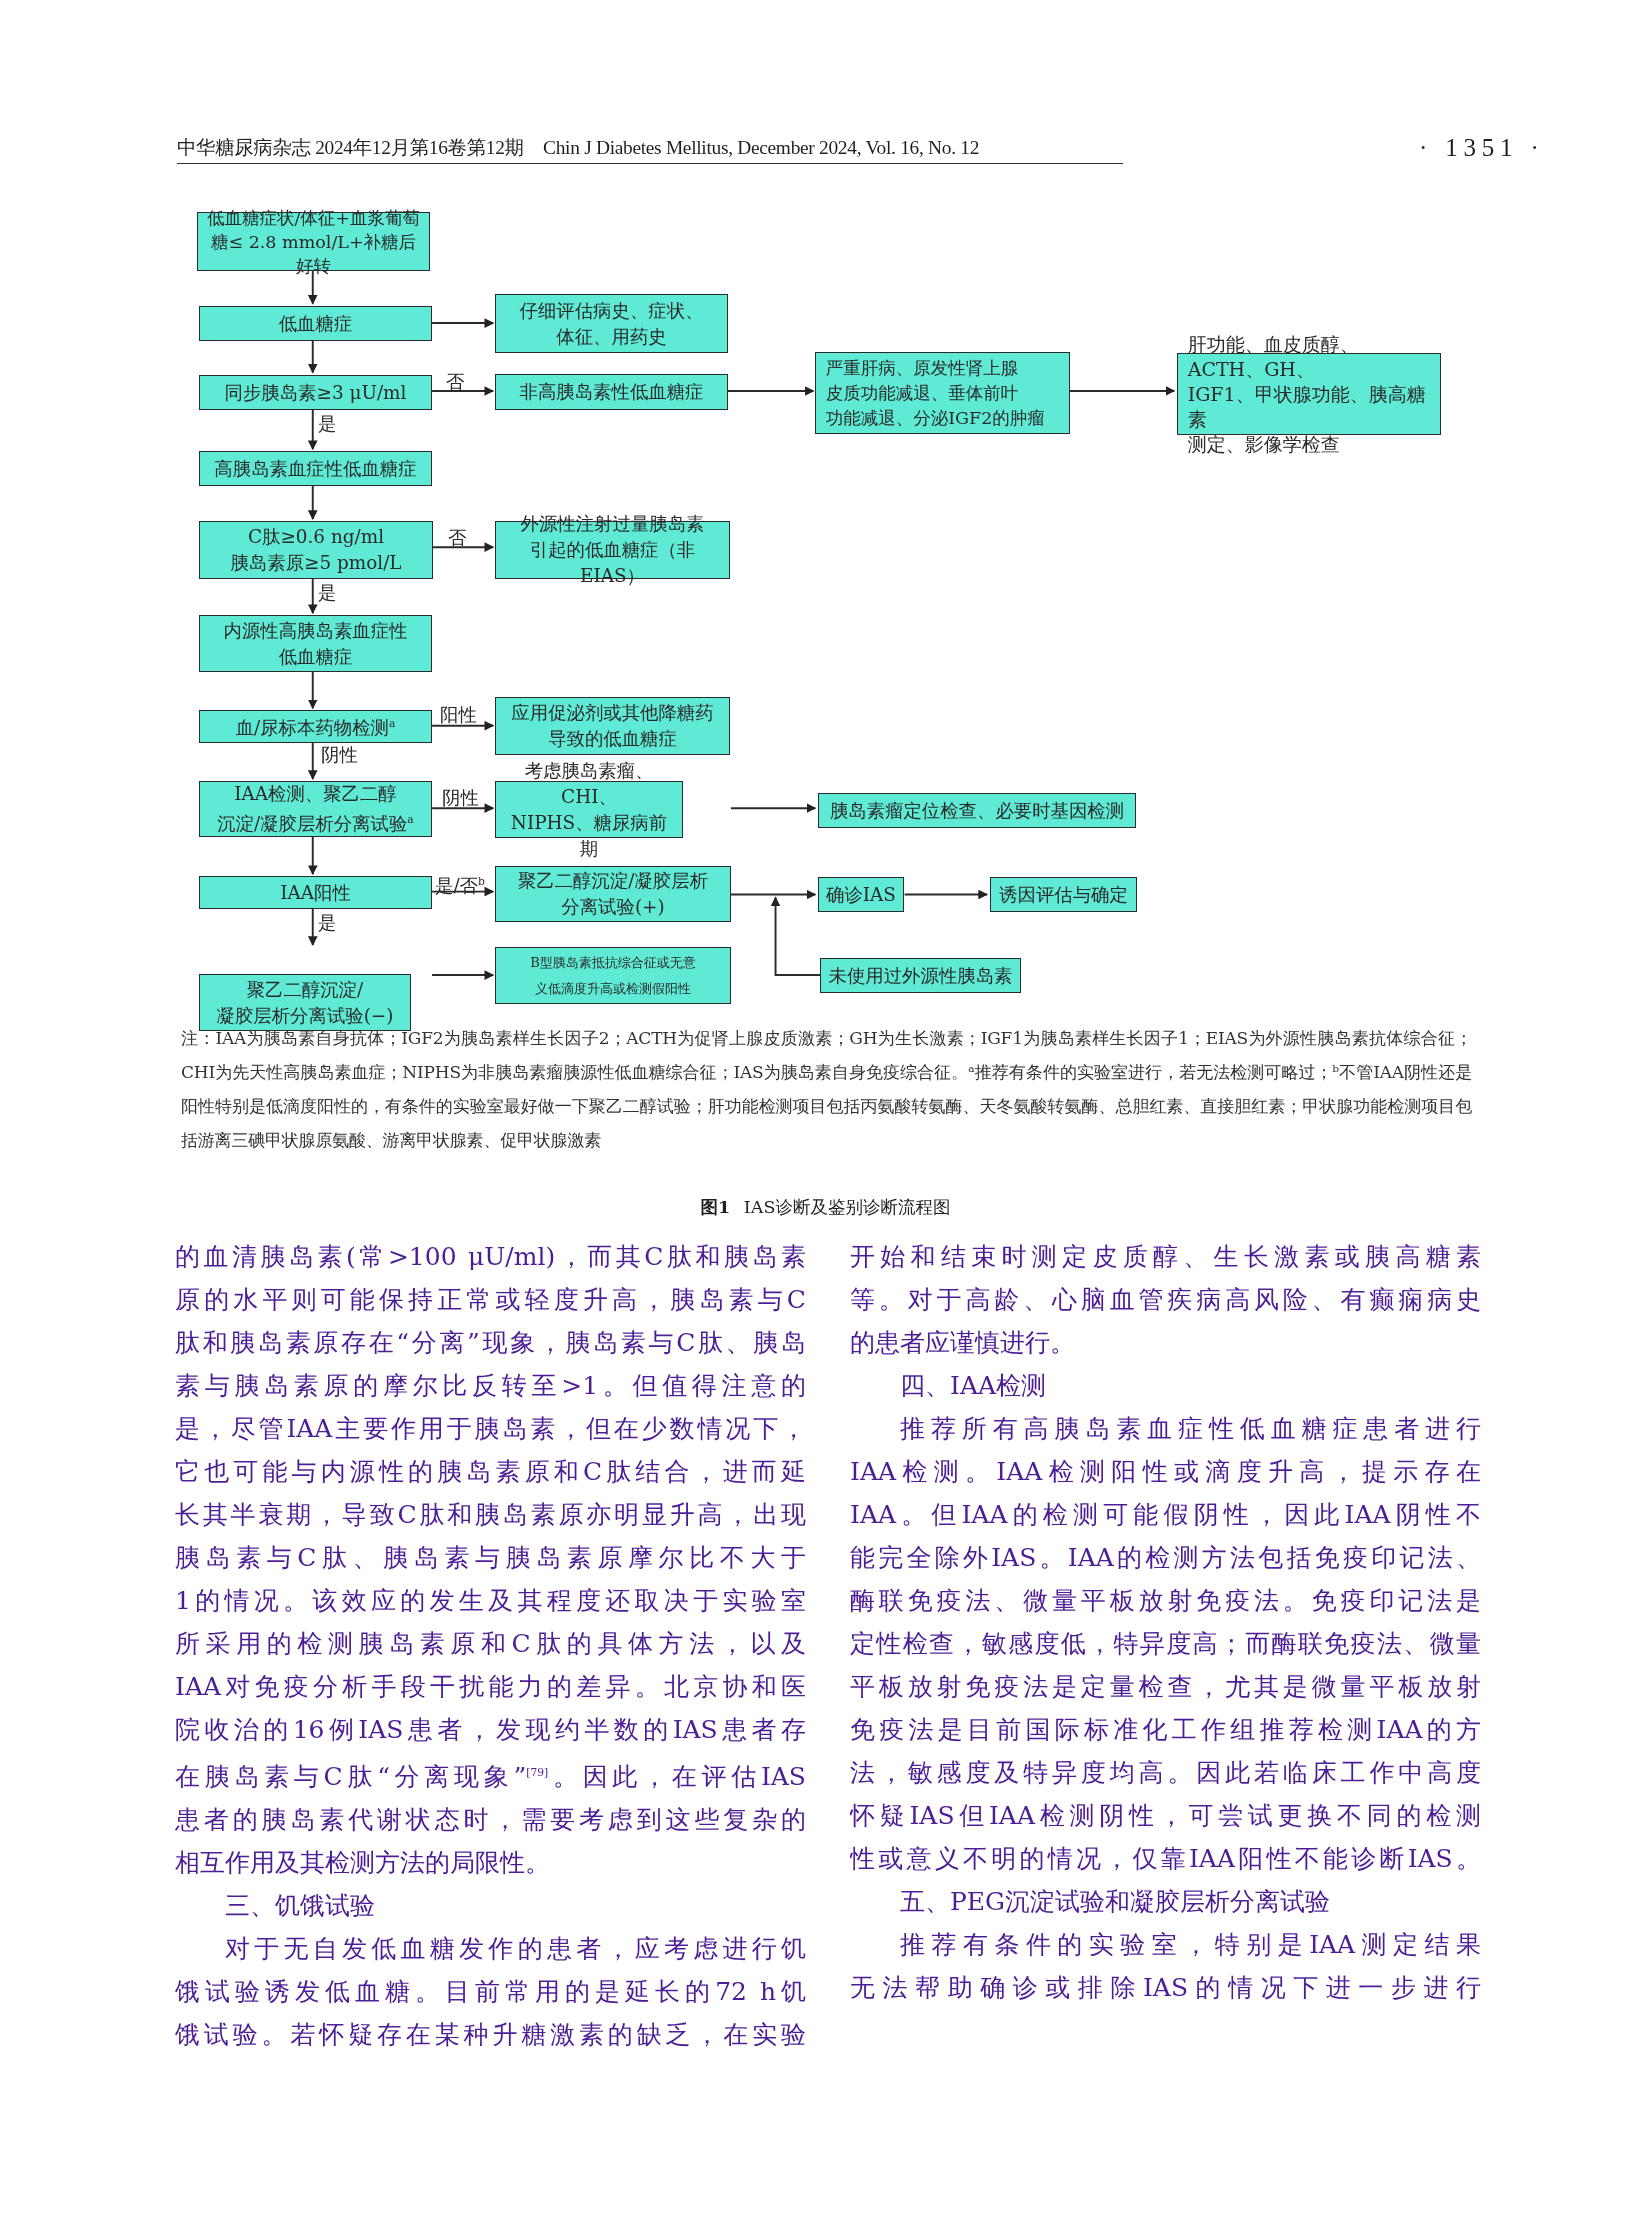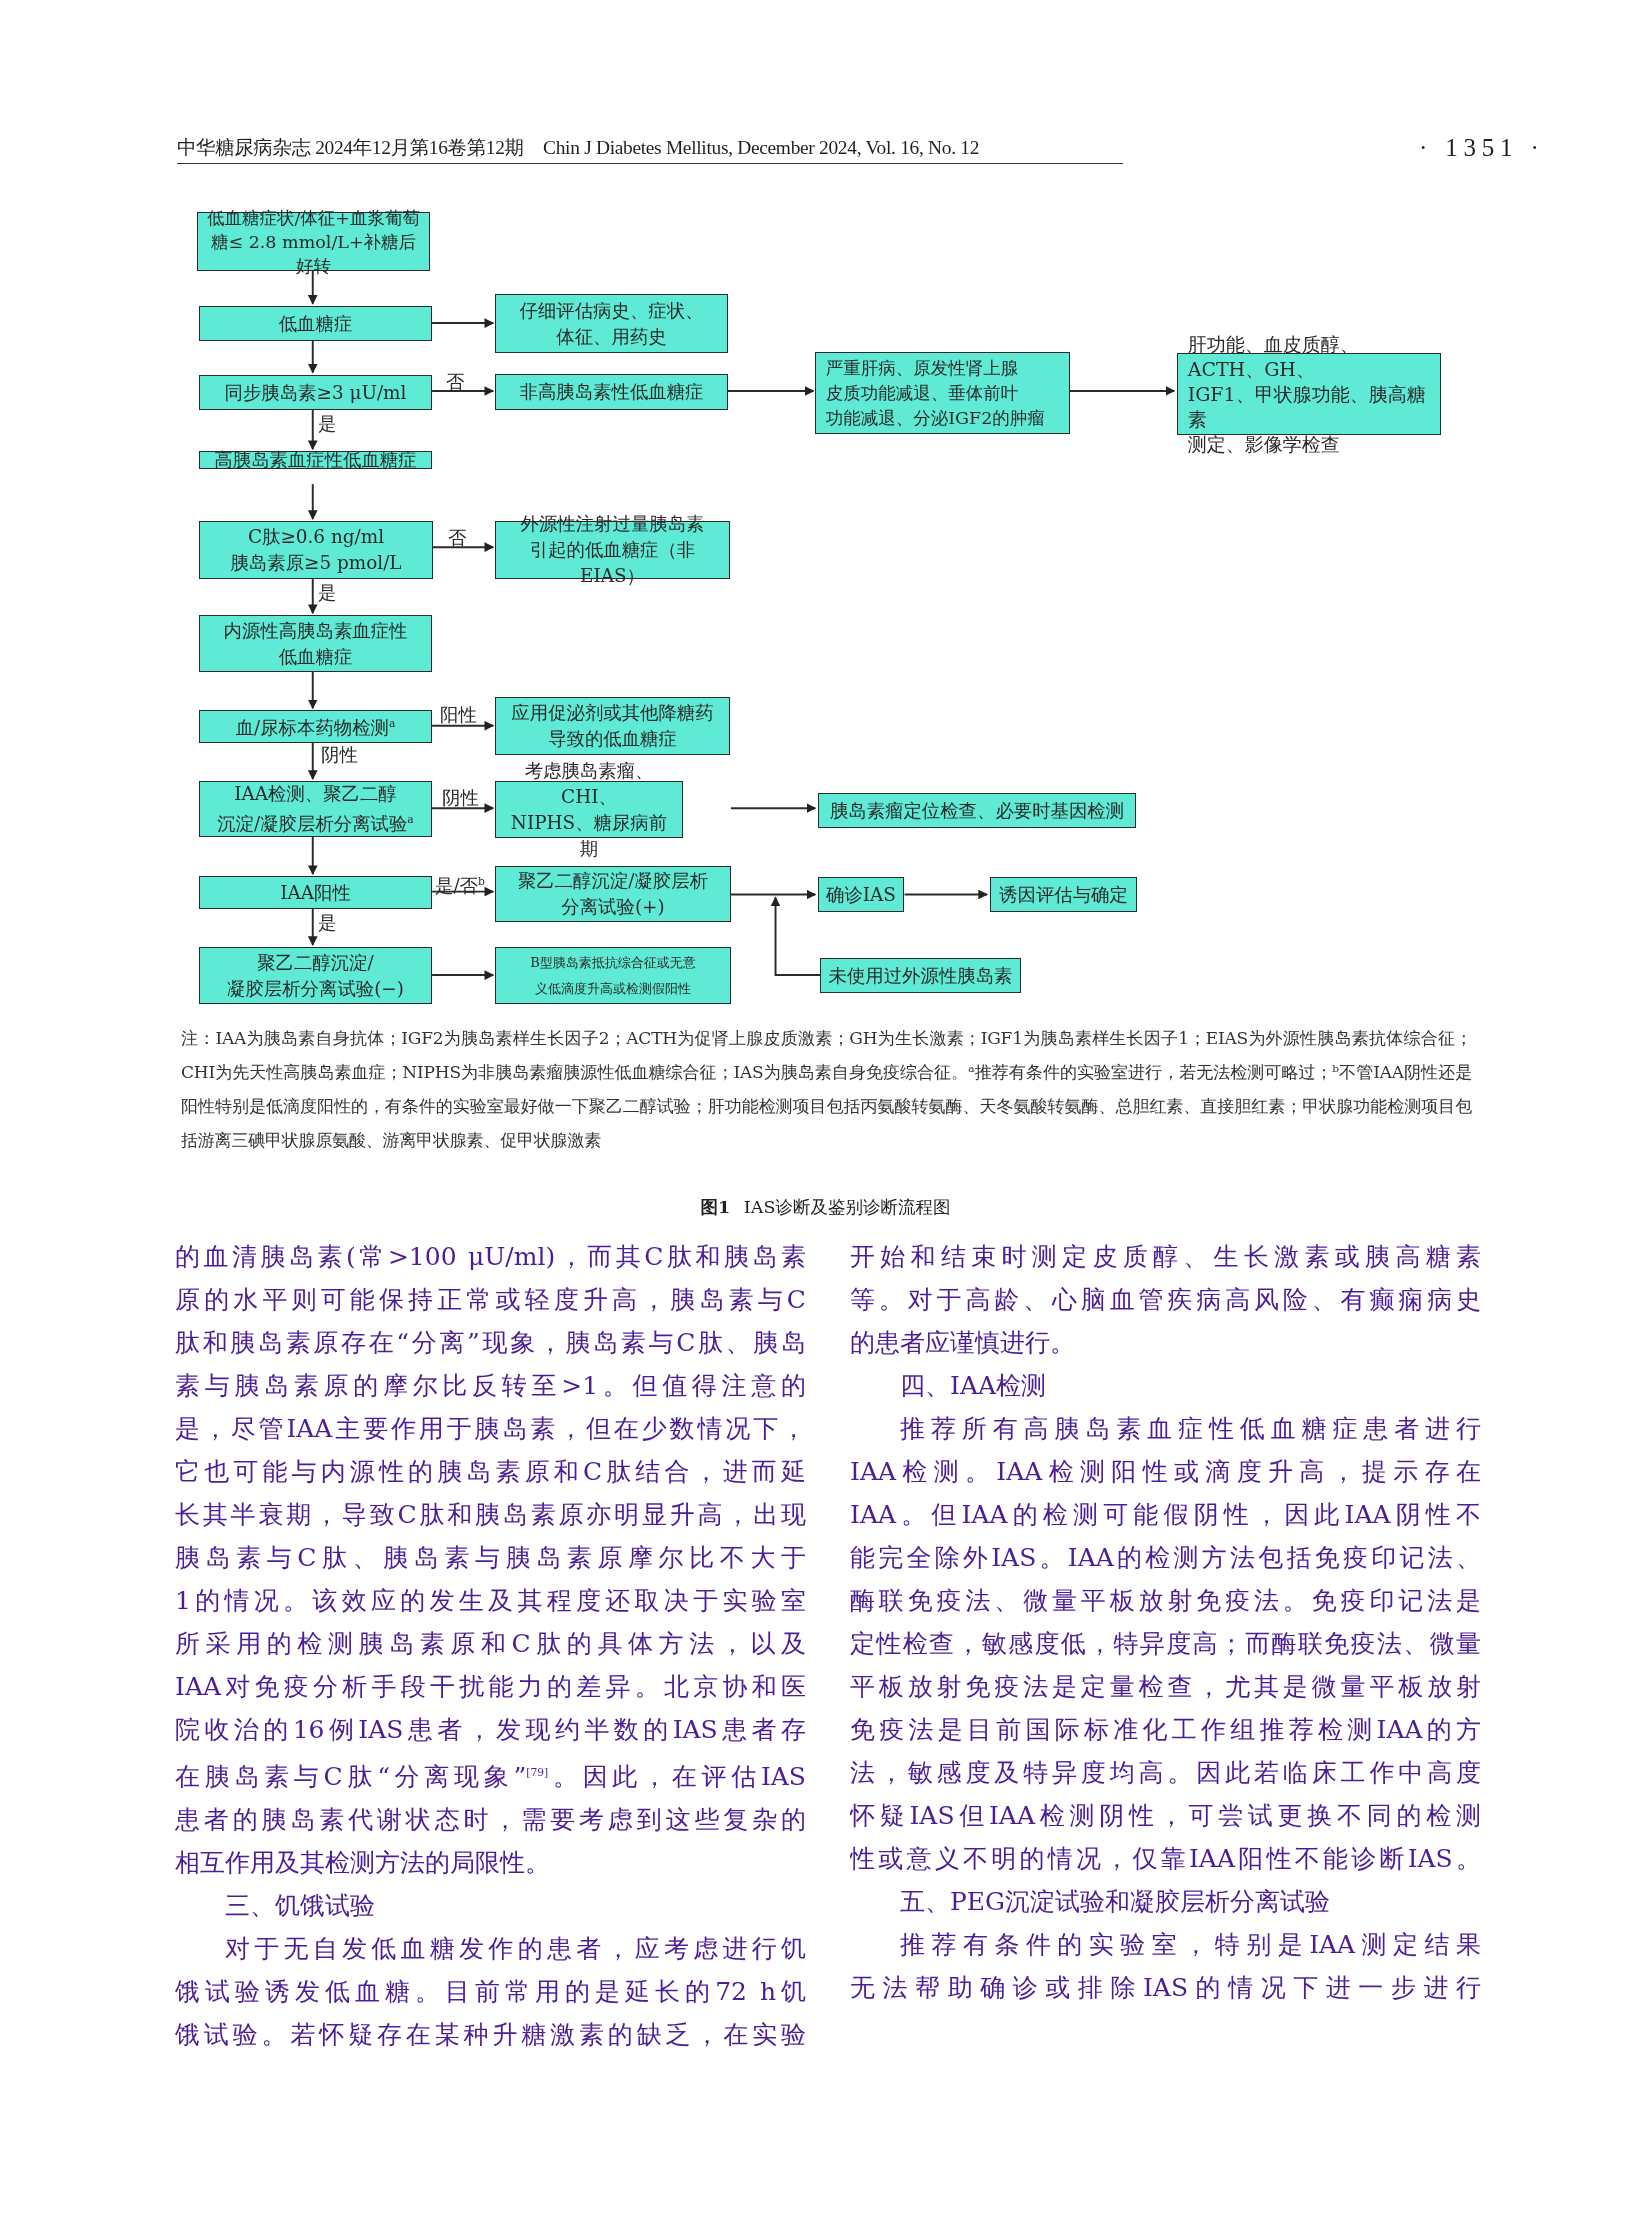--- a/index.html
+++ b/index.html
@@ -100,21 +100,21 @@
       <span>严重肝病、原发性肾上腺
 皮质功能减退、垂体前叶
 功能减退、分泌IGF2的肿瘤</span>
     </div>
   <div class="box left-align" style="left:1177px;top:353px;width:264px;height:82px;font-size:19px;line-height:25px">
       <span>肝功能、血皮质醇、ACTH、GH、
 IGF1、甲状腺功能、胰高糖素
 测定、影像学检查</span>
     </div>
 
-  <div class="box" style="left:199px;top:451px;width:233px;height:18px">
+  <div class="box" style="left:199px;top:451px;width:233px;height:35px">
       <span>高胰岛素血症性低血糖症</span>
     </div>
   <div class="box" style="left:199px;top:521px;width:234px;height:58px">
       <span>C肽≥0.6 ng/ml
 胰岛素原≥5 pmol/L</span>
     </div>
   <div class="box" style="left:495px;top:521px;width:235px;height:58px">
       <span>外源性注射过量胰岛素
 引起的低血糖症（非EIAS）</span>
     </div>
@@ -151,21 +151,21 @@
       <span>聚乙二醇沉淀/凝胶层析
 分离试验(+)</span>
     </div>
   <div class="box" style="left:818px;top:877px;width:86px;height:35px">
       <span>确诊IAS</span>
     </div>
   <div class="box" style="left:990px;top:877px;width:147px;height:35px">
       <span>诱因评估与确定</span>
     </div>
 
-  <div class="box" style="left:199px;top:947px;width:233px;height:57px">
+  <div class="box" style="left:199px;top:974px;width:212px;height:57px">
       <span>聚乙二醇沉淀/
 凝胶层析分离试验(−)</span>
     </div>
   <div class="box" style="left:495px;top:947px;width:236px;height:57px;font-size:13px">
       <span>B型胰岛素抵抗综合征或无意
 义低滴度升高或检测假阳性</span>
     </div>
   <div class="box" style="left:820px;top:958px;width:201px;height:35px">
       <span>未使用过外源性胰岛素</span>
     </div>

